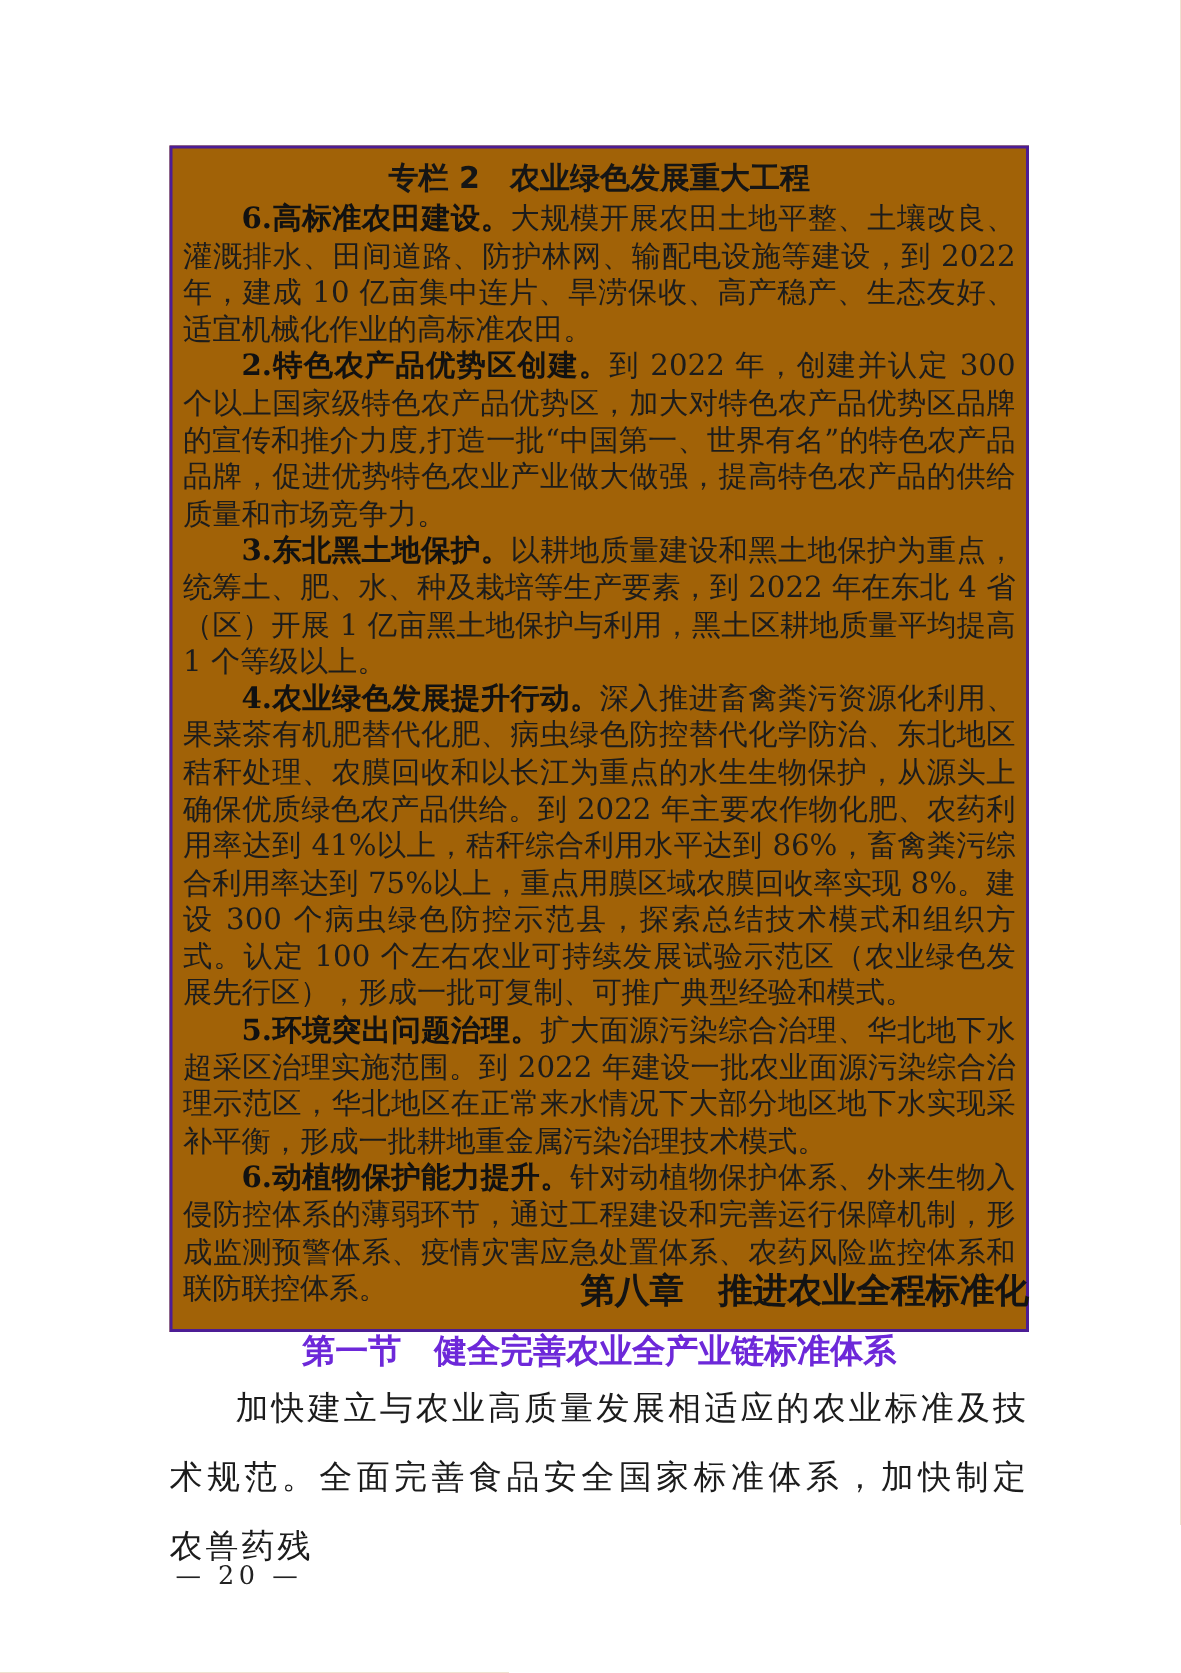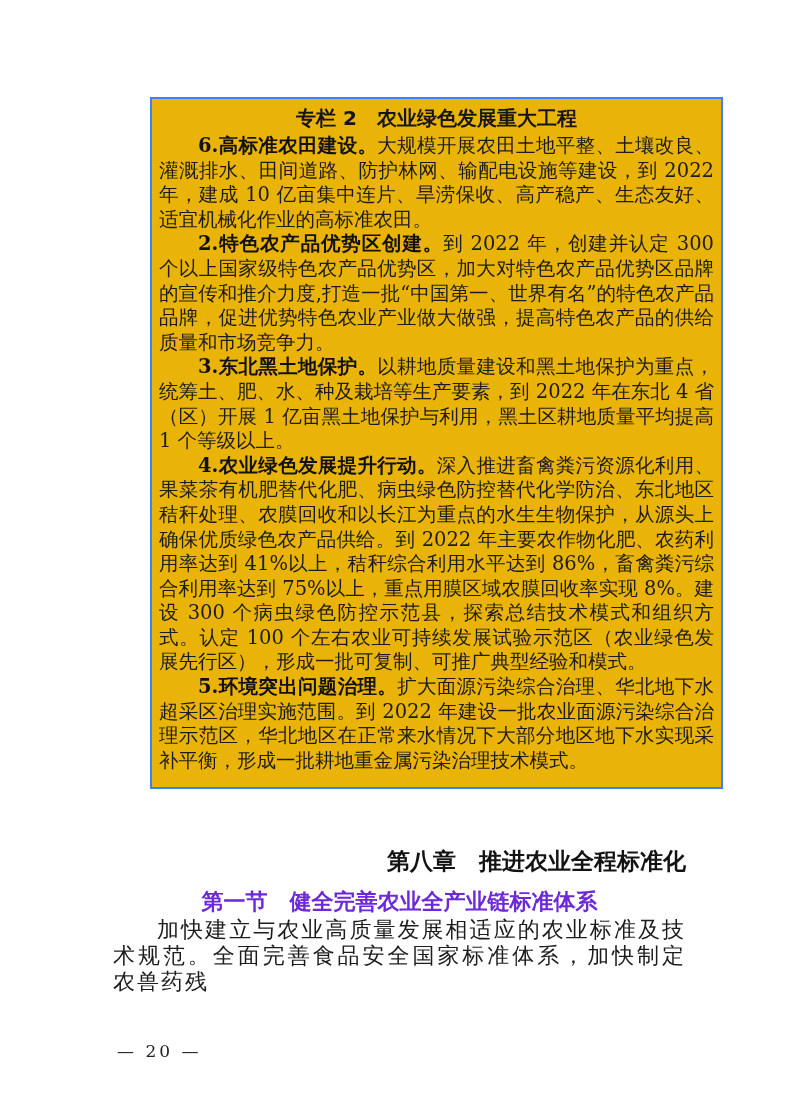--- a/index.html
+++ b/index.html
@@ -16,24 +16,23 @@
     font-family: "DejaVu Serif", "Liberation Serif", serif;
     overflow: hidden;
   }
   
   .feature-box {
     position: absolute;
     left: 113px;
     top: 97px;
     width: 573px;
     box-sizing: border-box;
-    border: 2px solid #3b82f6;
+    border: 2px solid #4c1d95;
     padding: 5px 7px 14px 7px;
-    background: #eab308;
-    margin-left: 37px;
+    background: #a16207;
   }
   .box-title {
     text-align: center;
     font-family: "DejaVu Sans", "Liberation Sans", sans-serif;
     font-weight: bold;
     font-size: 20px;
     line-height: 28px;
     margin: 0 0 2px 0;
     color: #151515;
   }
@@ -77,21 +76,21 @@
     color: #6d28d9;
   }
   
   .body-paragraph {
     position: absolute;
     left: 113px;
     top: 917px;
     width: 573px;
     margin: 0;
     font-size: 22px;
-    line-height: 26px;
+    line-height: 46px;
     letter-spacing: 2px;
     text-align: justify;
     text-justify: inter-ideograph;
     text-indent: 2em;
     color: #1c1c1c;
   }
   
   .page-number {
     position: absolute;
     left: 117px;
@@ -113,20 +112,21 @@
     <p><b>6.高标准农田建设。</b><span>大规模开展农田土地平整、土壤改良、灌溉排水、田间道路、防护林网、输配电设施等建设，到 2022 年，建成 10 亿亩集中连片、旱涝保收、高产稳产、生态友好、适宜机械化作业的高标准农田。</span></p>
 
     <p><b>2.特色农产品优势区创建。</b><span>到 2022 年，创建并认定 300 个以上国家级特色农产品优势区，加大对特色农产品优势区品牌的宣传和推介力度,打造一批“中国第一、世界有名”的特色农产品品牌，促进优势特色农业产业做大做强，提高特色农产品的供给质量和市场竞争力。</span></p>
 
     <p><b>3.东北黑土地保护。</b><span>以耕地质量建设和黑土地保护为重点，统筹土、肥、水、种及栽培等生产要素，到 2022 年在东北 4 省（区）开展 1 亿亩黑土地保护与利用，黑土区耕地质量平均提高 1 个等级以上。</span></p>
 
     <p><b>4.农业绿色发展提升行动。</b><span>深入推进畜禽粪污资源化利用、果菜茶有机肥替代化肥、病虫绿色防控替代化学防治、东北地区秸秆处理、农膜回收和以长江为重点的水生生物保护，从源头上确保优质绿色农产品供给。到 2022 年主要农作物化肥、农药利用率达到 41%以上，秸秆综合利用水平达到 86%，畜禽粪污综合利用率达到 75%以上，重点用膜区域农膜回收率实现 8%。建设 300 个病虫绿色防控示范县，探索总结技术模式和组织方式。认定 100 个左右农业可持续发展试验示范区（农业绿色发展先行区），形成一批可复制、可推广典型经验和模式。</span></p>
 
     <p><b>5.环境突出问题治理。</b><span>扩大面源污染综合治理、华北地下水超采区治理实施范围。到 2022 年建设一批农业面源污染综合治理示范区，华北地区在正常来水情况下大部分地区地下水实现采补平衡，形成一批耕地重金属污染治理技术模式。</span></p>
 
+    <p><b>6.动植物保护能力提升。</b><span>针对动植物保护体系、外来生物入侵防控体系的薄弱环节，通过工程建设和完善运行保障机制，形成监测预警体系、疫情灾害应急处置体系、农药风险监控体系和联防联控体系。</span></p>
   </div>
 
   <h1 class="chapter-heading">第八章　推进农业全程标准化</h1>
 
   <h2 class="section-heading">第一节　健全完善农业全产业链标准体系</h2>
 
   <p class="body-paragraph">加快建立与农业高质量发展相适应的农业标准及技术规范。全面完善食品安全国家标准体系，加快制定农兽药残</p>
 
   <div class="page-number">— 20 —</div>
 

